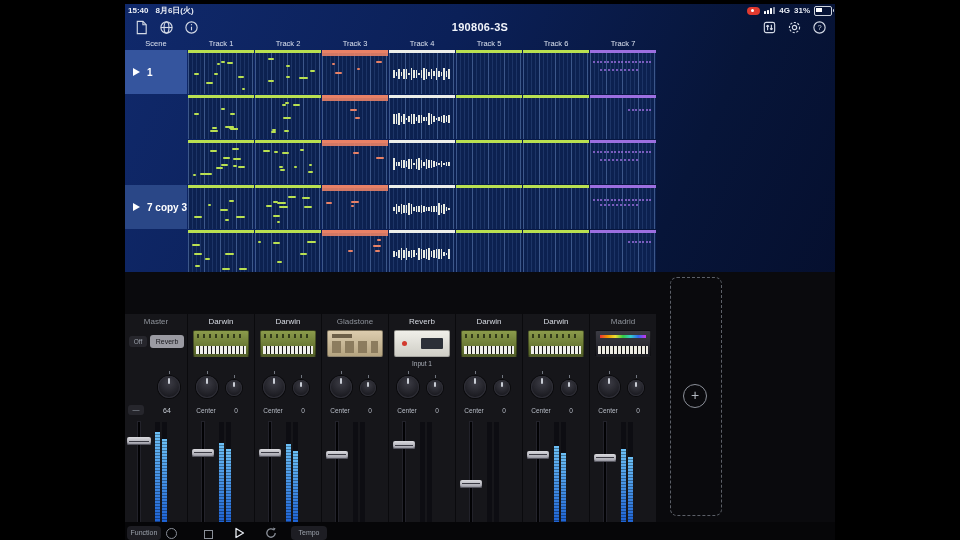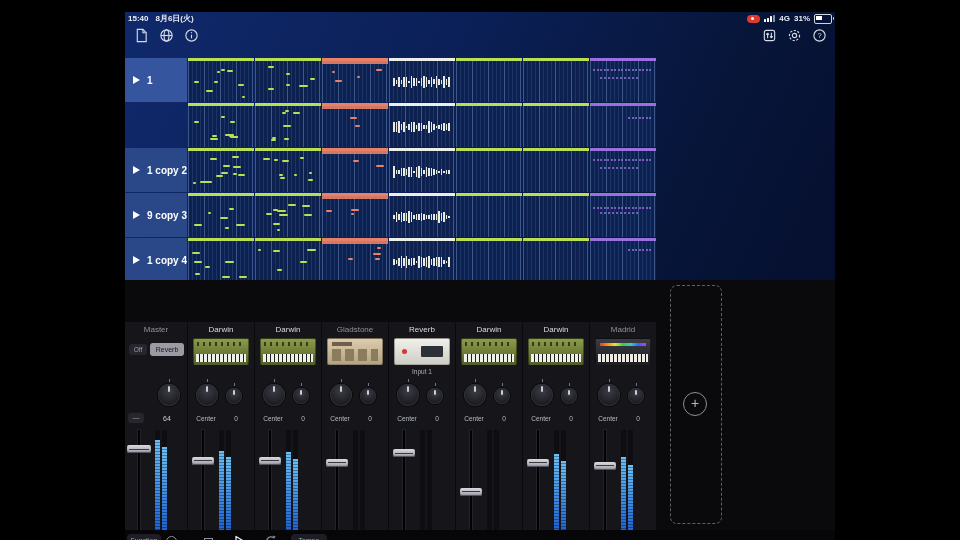--- a/index.html
+++ b/index.html
@@ -1,18 +1,18 @@
 <!DOCTYPE html>
 <html><head>
 <meta charset="utf-8">
 <style>
   html,body{margin:0;padding:0;background:#000;}
   .stage{position:relative;width:960px;height:540px;background:#000;overflow:hidden;
          font-family:"Liberation Sans",sans-serif;-webkit-font-smoothing:antialiased;}
-  .app{position:absolute;left:125px;top:12px;width:710px;height:392px;
+  .app{position:absolute;left:125px;top:4px;width:710px;height:392px;
        background:linear-gradient(115deg,#10296b 0%,#0b2058 38%,#071539 72%,#050e2c 100%);}
 
   
   .statusbar{position:absolute;left:0;top:0;width:100%;height:13px;display:flex;
              justify-content:space-between;align-items:center;padding:0 3px;box-sizing:border-box;
              font-size:8px;color:#e9edf5;}
   .sb-left{display:flex;gap:7px;align-items:center;font-weight:bold;}
   .sb-right{display:flex;gap:4px;align-items:center;font-weight:bold;}
   .badge{width:13px;height:8px;border-radius:4px;background:#e03a2f;position:relative;}
   .badge::after{content:'';position:absolute;left:4px;top:2.5px;width:3px;height:3px;border-radius:50%;background:#fff;}
@@ -178,20 +178,21 @@
             </svg>
         </div>
         <div class="icon-btn">
           <svg width="15" height="15" viewBox="0 0 16 16">
               <circle cx="8" cy="8" r="6"></circle>
               <line x1="8" y1="7.2" x2="8" y2="11"></line>
               <circle cx="8" cy="5" r="0.7" fill="#d4dae6" stroke="none"></circle>
             </svg>
         </div>
       </div>
+      <div class="hdr-title">190806-3S</div>
       <div class="hdr-right">
         <div class="icon-btn">
           <svg width="15" height="15" viewBox="0 0 16 16">
               <rect x="2.5" y="2.5" width="11" height="11" rx="2"></rect>
               <path d="M6 11V5.5M6 5.5 4.6 7M6 5.5 7.4 7"></path>
               <path d="M10 5v5.5M10 10.5 8.6 9M10 10.5 11.4 9"></path>
             </svg>
         </div>
         <div class="icon-btn">
           <svg width="15" height="15" viewBox="0 0 16 16">
@@ -201,20 +202,30 @@
         </div>
         <div class="icon-btn">
           <svg width="15" height="15" viewBox="0 0 16 16">
               <circle cx="8" cy="8" r="6"></circle>
               <text x="8" y="11" text-anchor="middle" font-size="8" fill="#d4dae6" stroke="none" font-family="Liberation Sans, sans-serif">?</text>
             </svg>
         </div>
       </div>
     </div>
 
+    <div class="grid-header" id="grid-header">
+      <div class="scene-header">Scene</div>
+    <div class="track-header" style="left: 63px;">Track 1</div>
+        <div class="track-header" style="left: 130px;">Track 2</div>
+        <div class="track-header" style="left: 197px;">Track 3</div>
+        <div class="track-header" style="left: 264px;">Track 4</div>
+        <div class="track-header" style="left: 331px;">Track 5</div>
+        <div class="track-header" style="left: 398px;">Track 6</div>
+        <div class="track-header" style="left: 465px;">Track 7</div>
+      </div>
 
     <div class="scene-rows" id="scene-rows">
         <div class="scene-row" style="top: 46px;">
           <div class="scene-cell selected">
             <div class="play-tri"></div>
             <div class="scene-label">1</div>
           </div>
           <div class="clip" style="left: 63px;">
             <div class="clip-topbar" style="background: rgb(185, 224, 81);"></div>
             <div class="note" style="left: 32.8434px; top: 10.6952px; width: 4.46386px; background: rgb(185, 224, 81);"></div>
@@ -372,24 +383,20 @@
             <div class="pdot" style="left: 38px; top: 14px; background: rgb(156, 111, 224);"></div>
             <div class="pdot" style="left: 41.5px; top: 14px; background: rgb(156, 111, 224);"></div>
             <div class="pdot" style="left: 45px; top: 14px; background: rgb(156, 111, 224);"></div>
             <div class="pdot" style="left: 48.5px; top: 14px; background: rgb(156, 111, 224);"></div>
             <div class="pdot" style="left: 52px; top: 14px; background: rgb(156, 111, 224);"></div>
             <div class="pdot" style="left: 55.5px; top: 14px; background: rgb(156, 111, 224);"></div>
             <div class="pdot" style="left: 59px; top: 14px; background: rgb(156, 111, 224);"></div>
           </div>
         </div>
         <div class="scene-row" style="top: 136px;">
-          <div class="scene-cell">
-            <div class="play-tri"></div>
-            <div class="scene-label">1 copy 2</div>
-          </div>
           <div class="clip" style="left: 63px;">
             <div class="clip-topbar" style="background: rgb(185, 224, 81);"></div>
             <div class="note" style="left: 33.3013px; top: 24.4102px; width: 6.48295px; background: rgb(185, 224, 81);"></div>
             <div class="note" style="left: 21.8267px; top: 9.70933px; width: 7.16636px; background: rgb(185, 224, 81);"></div>
             <div class="note" style="left: 43.8359px; top: 8.26776px; width: 7.16921px; background: rgb(185, 224, 81);"></div>
             <div class="note" style="left: 12.2455px; top: 33.4188px; width: 8.99151px; background: rgb(185, 224, 81);"></div>
             <div class="note" style="left: 4.97233px; top: 34.4957px; width: 3.13326px; background: rgb(185, 224, 81);"></div>
             <div class="note" style="left: 44.9329px; top: 24.832px; width: 4.09444px; background: rgb(185, 224, 81);"></div>
             <div class="note" style="left: 45.044px; top: 17.7608px; width: 8.37508px; background: rgb(185, 224, 81);"></div>
             <div class="note" style="left: 28.2221px; top: 26.6155px; width: 6.47515px; background: rgb(185, 224, 81);"></div>
@@ -474,21 +481,21 @@
             <div class="pdot" style="left: 30px; top: 19px; background: rgb(156, 111, 224);"></div>
             <div class="pdot" style="left: 34px; top: 19px; background: rgb(156, 111, 224);"></div>
             <div class="pdot" style="left: 38px; top: 19px; background: rgb(156, 111, 224);"></div>
             <div class="pdot" style="left: 42px; top: 19px; background: rgb(156, 111, 224);"></div>
             <div class="pdot" style="left: 46px; top: 19px; background: rgb(156, 111, 224);"></div>
           </div>
         </div>
         <div class="scene-row" style="top: 181px;">
           <div class="scene-cell">
             <div class="play-tri"></div>
-            <div class="scene-label">9 copy 3</div>
+            <div class="scene-label">7 copy 3</div>
           </div>
           <div class="clip" style="left: 63px;">
             <div class="clip-topbar" style="background: rgb(185, 224, 81);"></div>
             <div class="note" style="left: 6.03022px; top: 31.2676px; width: 7.49249px; background: rgb(185, 224, 81);"></div>
             <div class="note" style="left: 19.5518px; top: 18.9619px; width: 3.01386px; background: rgb(185, 224, 81);"></div>
             <div class="note" style="left: 40.5849px; top: 15.4709px; width: 5.02135px; background: rgb(185, 224, 81);"></div>
             <div class="note" style="left: 37.0462px; top: 34.1281px; width: 4.01494px; background: rgb(185, 224, 81);"></div>
             <div class="note" style="left: 31.8525px; top: 24.2668px; width: 8.49465px; background: rgb(185, 224, 81);"></div>
             <div class="note" style="left: 47.9203px; top: 31.2203px; width: 8.96047px; background: rgb(185, 224, 81);"></div>
           </div>
@@ -569,24 +576,20 @@
             <div class="pdot" style="left: 22px; top: 19px; background: rgb(156, 111, 224);"></div>
             <div class="pdot" style="left: 26px; top: 19px; background: rgb(156, 111, 224);"></div>
             <div class="pdot" style="left: 30px; top: 19px; background: rgb(156, 111, 224);"></div>
             <div class="pdot" style="left: 34px; top: 19px; background: rgb(156, 111, 224);"></div>
             <div class="pdot" style="left: 38px; top: 19px; background: rgb(156, 111, 224);"></div>
             <div class="pdot" style="left: 42px; top: 19px; background: rgb(156, 111, 224);"></div>
             <div class="pdot" style="left: 46px; top: 19px; background: rgb(156, 111, 224);"></div>
           </div>
         </div>
         <div class="scene-row" style="top: 226px;">
-          <div class="scene-cell">
-            <div class="play-tri"></div>
-            <div class="scene-label">1 copy 4</div>
-          </div>
           <div class="clip" style="left: 63px;">
             <div class="clip-topbar" style="background: rgb(185, 224, 81);"></div>
             <div class="note" style="left: 33.7592px; top: 38.1251px; width: 8.50203px; background: rgb(185, 224, 81);"></div>
             <div class="note" style="left: 17.2768px; top: 28.2144px; width: 4.86137px; background: rgb(185, 224, 81);"></div>
             <div class="note" style="left: 37.3339px; top: 22.6741px; width: 8.87348px; background: rgb(185, 224, 81);"></div>
             <div class="note" style="left: 6.84692px; top: 34.8374px; width: 5.03837px; background: rgb(185, 224, 81);"></div>
             <div class="note" style="left: 3.73266px; top: 14.0379px; width: 7.85604px; background: rgb(185, 224, 81);"></div>
             <div class="note" style="left: 50.9078px; top: 37.6086px; width: 7.82649px; background: rgb(185, 224, 81);"></div>
             <div class="note" style="left: 6.28886px; top: 22.8831px; width: 7.44972px; background: rgb(185, 224, 81);"></div>
           </div>

